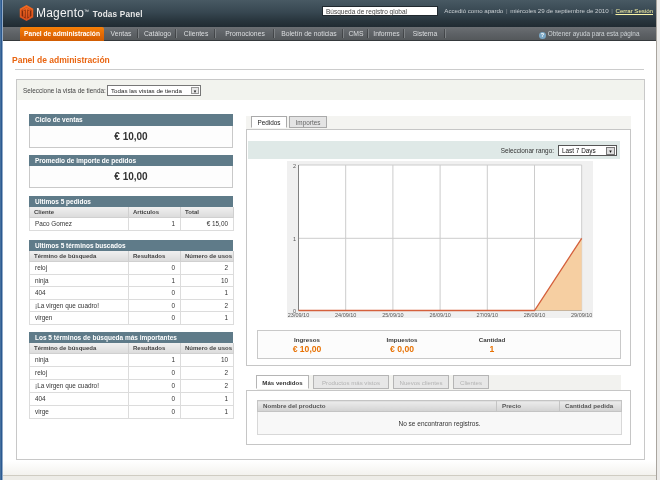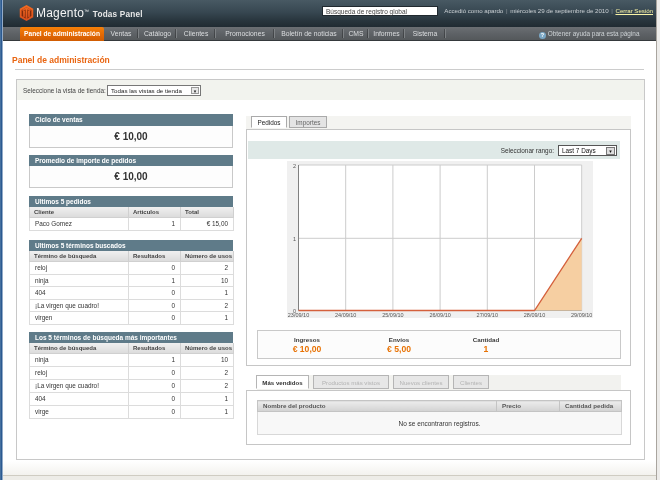--- a/index.html
+++ b/index.html
@@ -317,23 +317,23 @@
           <text x="247.5" y="156" text-anchor="middle">28/09/10</text>
           <text x="294.7" y="156" text-anchor="middle">29/09/10</text>
         </g>
       </svg>
 
       <div id="statsbox">
         <div class="st s1">
           <div class="lbl">Ingresos</div>
           <div class="val">€ 10,00</div>
         </div>
-        <div class="st s3">
-          <div class="lbl">Envíos</div>
-          <div class="val">€ 5,00</div>
+        <div class="st s2">
+          <div class="lbl">Impuestos</div>
+          <div class="val">€ 0,00</div>
         </div>
         <div class="st s4">
           <div class="lbl">Cantidad</div>
           <div class="val">1</div>
         </div>
       </div>
     </div>
 
     <div class="tab2 on" style="left:239px;top:295px;width:53px;">Más vendidos</div>
     <div class="tab2 off" style="left:296px;top:295px;width:76px;">Productos más vistos</div>

